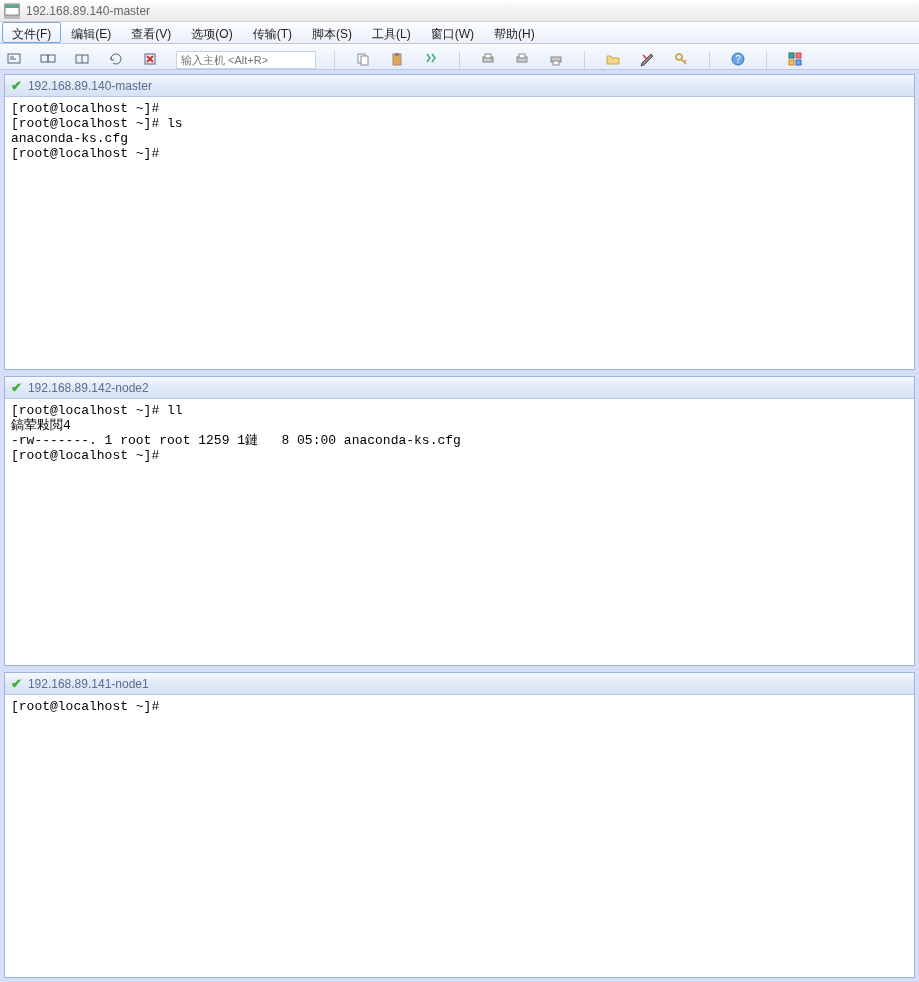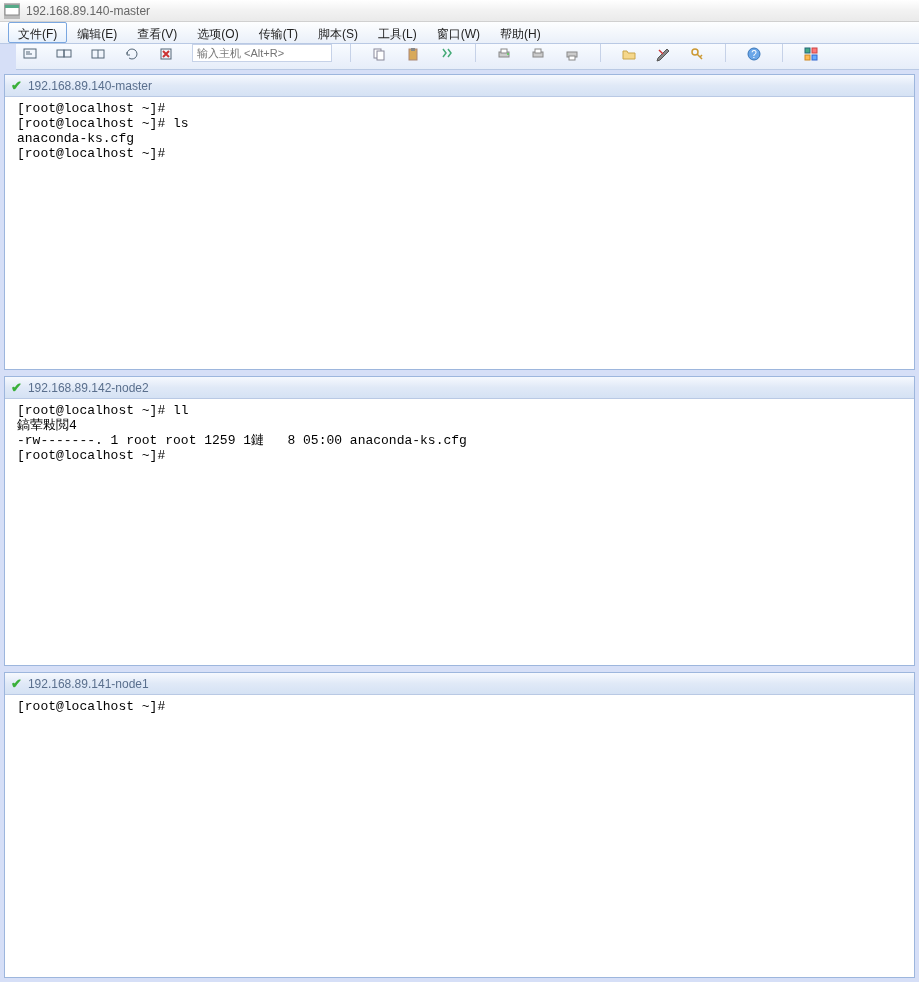--- a/index.html
+++ b/index.html
@@ -28,42 +28,41 @@
     background: #bbb;
     display: inline-flex;
     align-items: center; justify-content: center;
   }
   .menubar {
     height: 22px;
     background: linear-gradient(#fdfeff, #eaf0f9);
     border-bottom: 1px solid #b9c9e4;
     display: flex;
     align-items: stretch;
-    padding: 0 8px;
+    padding: 0 2px;
   }
   .menubar .menu-item {
     padding: 3px 9px 2px 9px;
     color: #222;
     cursor: default;
     border: 1px solid transparent;
   }
   .menubar .menu-item.active {
     border: 1px solid #7aa7e0;
     background: linear-gradient(#fff, #e6f0fc);
     border-radius: 2px;
   }
   .toolbar {
     height: 26px;
     background: linear-gradient(#f8fbff, #e6edf9);
     border-bottom: 1px solid #b9c9e4;
     display: flex;
-    align-items: flex-start;
+    align-items: flex-end;
     padding: 0 4px;
     gap: 14px;
-    margin-left: 16px;
   }
   .tb-btn {
     width: 20px; height: 20px;
     display: inline-flex;
     align-items: center; justify-content: center;
     border: 1px solid transparent;
     border-radius: 2px;
     cursor: pointer;
     font-size: 13px;
     color: #444;
@@ -115,21 +114,21 @@
     margin-right: 6px;
     font-weight: bold;
   }
   .terminal {
     flex: 1;
     background: #fff;
     color: #000;
     font-family: "Courier New", Consolas, monospace;
     font-size: 13px;
     line-height: 15px;
-    padding: 4px 12px;
+    padding: 4px 6px;
     white-space: pre;
     overflow: auto;
     position: relative;
   }
   .pane1 { flex: 0 0 296px; }
   .pane2 { flex: 0 0 290px; }
   .pane3 { flex: 1; }
 
   .ic { display:inline-block; width:16px; height:16px; }
 </style>

